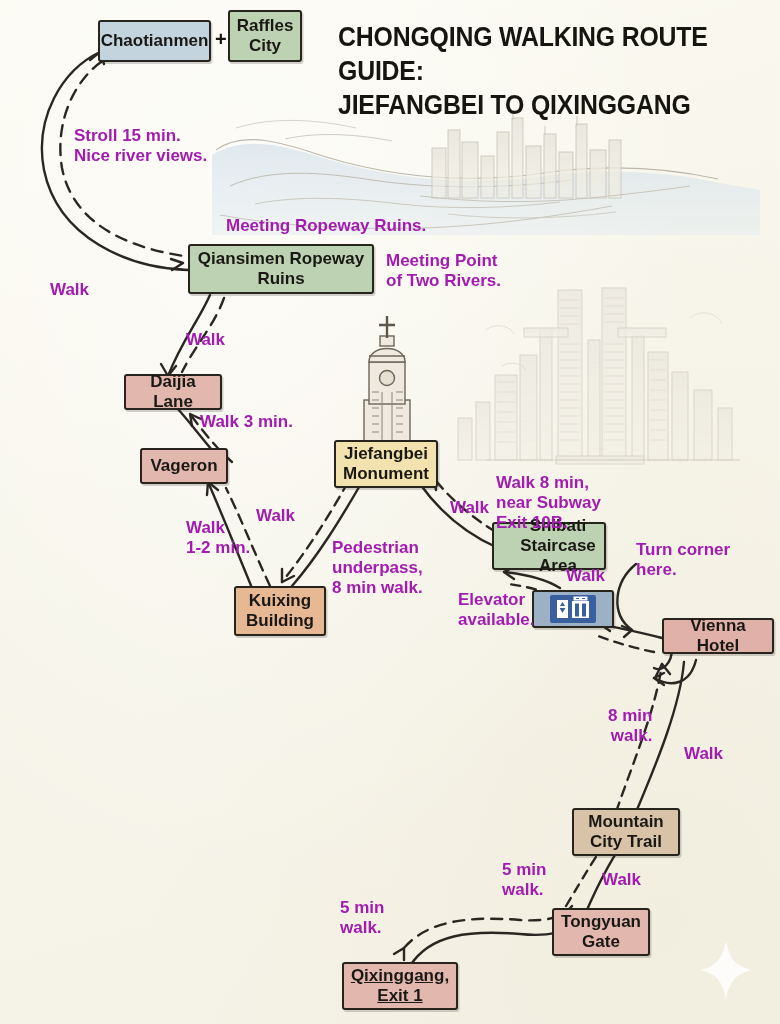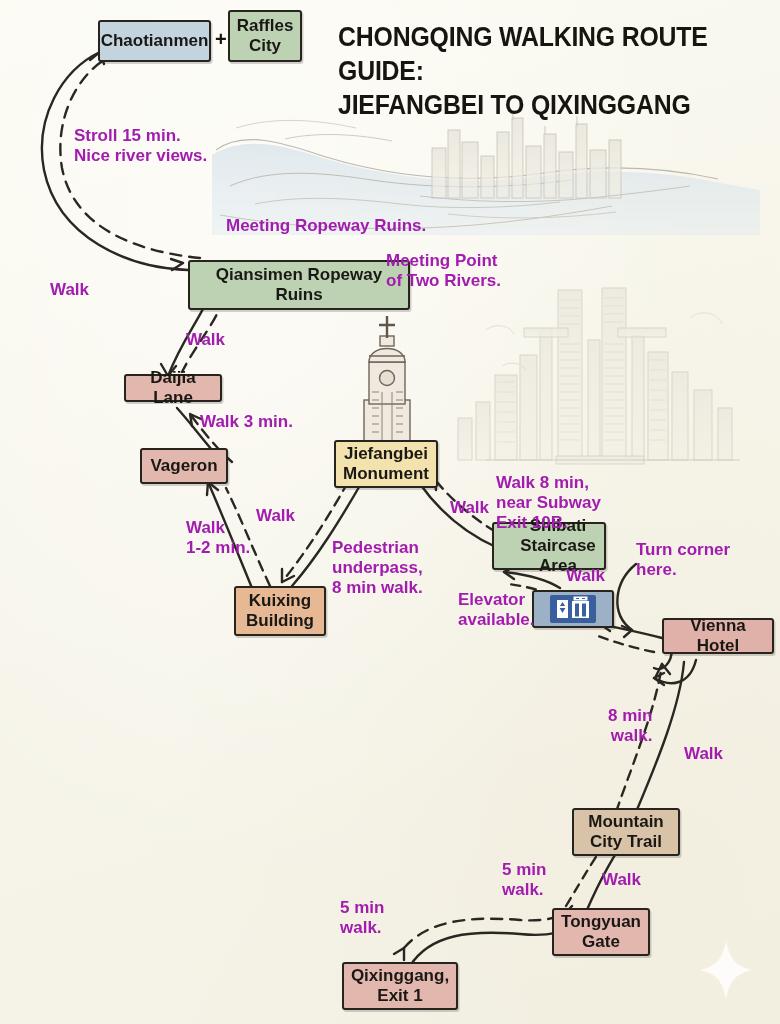--- a/index.html
+++ b/index.html
@@ -285,26 +285,26 @@
     <span>Chaotianmen</span>
   </div>
 
   <div class="plus" style="left:215px; top:28px;">+</div>
 
   <div class="node n-green" style="left:228px; top:10px; width:74px; height:52px;justify-content:center;">
     <span>Raffles
 City</span>
   </div>
 
-  <div class="node n-green" style="left:188px; top:260px; width:222px; height:50px;">
+  <div class="node n-green" style="left:188px; top:244px; width:186px; height:50px;">
     <span>Qiansimen Ropeway
 Ruins</span>
   </div>
 
-  <div class="node n-pink" style="left:124px; top:374px; width:98px; height:28px;">
+  <div class="node n-pink" style="left:124px; top:374px; width:98px; height:36px;">
     <span>Daijia Lane</span>
   </div>
 
   <div class="node n-pink" style="left:140px; top:448px; width:88px; height:36px;">
     <span>Vageron</span>
   </div>
 
   <div class="node n-tan" style="left:234px; top:586px; width:92px; height:50px;">
     <span>Kuixing
 Building</span>
@@ -344,21 +344,21 @@
   <div class="node n-khaki" style="left:572px; top:808px; width:108px; height:48px;">
     <span>Mountain
 City Trail</span>
   </div>
 
   <div class="node n-pink" style="left:552px; top:908px; width:98px; height:48px;">
     <span>Tongyuan
 Gate</span>
   </div>
 
-  <div class="node n-pink" style="left:342px; top:962px; width:116px; height:48px;">
+  <div class="node n-pink" style="left:342px; top:962px; width:116px; height:48px;text-decoration:underline;">
     <span>Qixinggang,
 Exit 1</span>
   </div>
 
   <div class="lbl" style="left:74px; top:126px;">Stroll 15 min.
 Nice river views.</div>
 
   <div class="lbl" style="left:50px; top:280px;">Walk</div>
 
   <div class="lbl" style="left:226px; top:216px;">Meeting Ropeway Ruins.</div>

